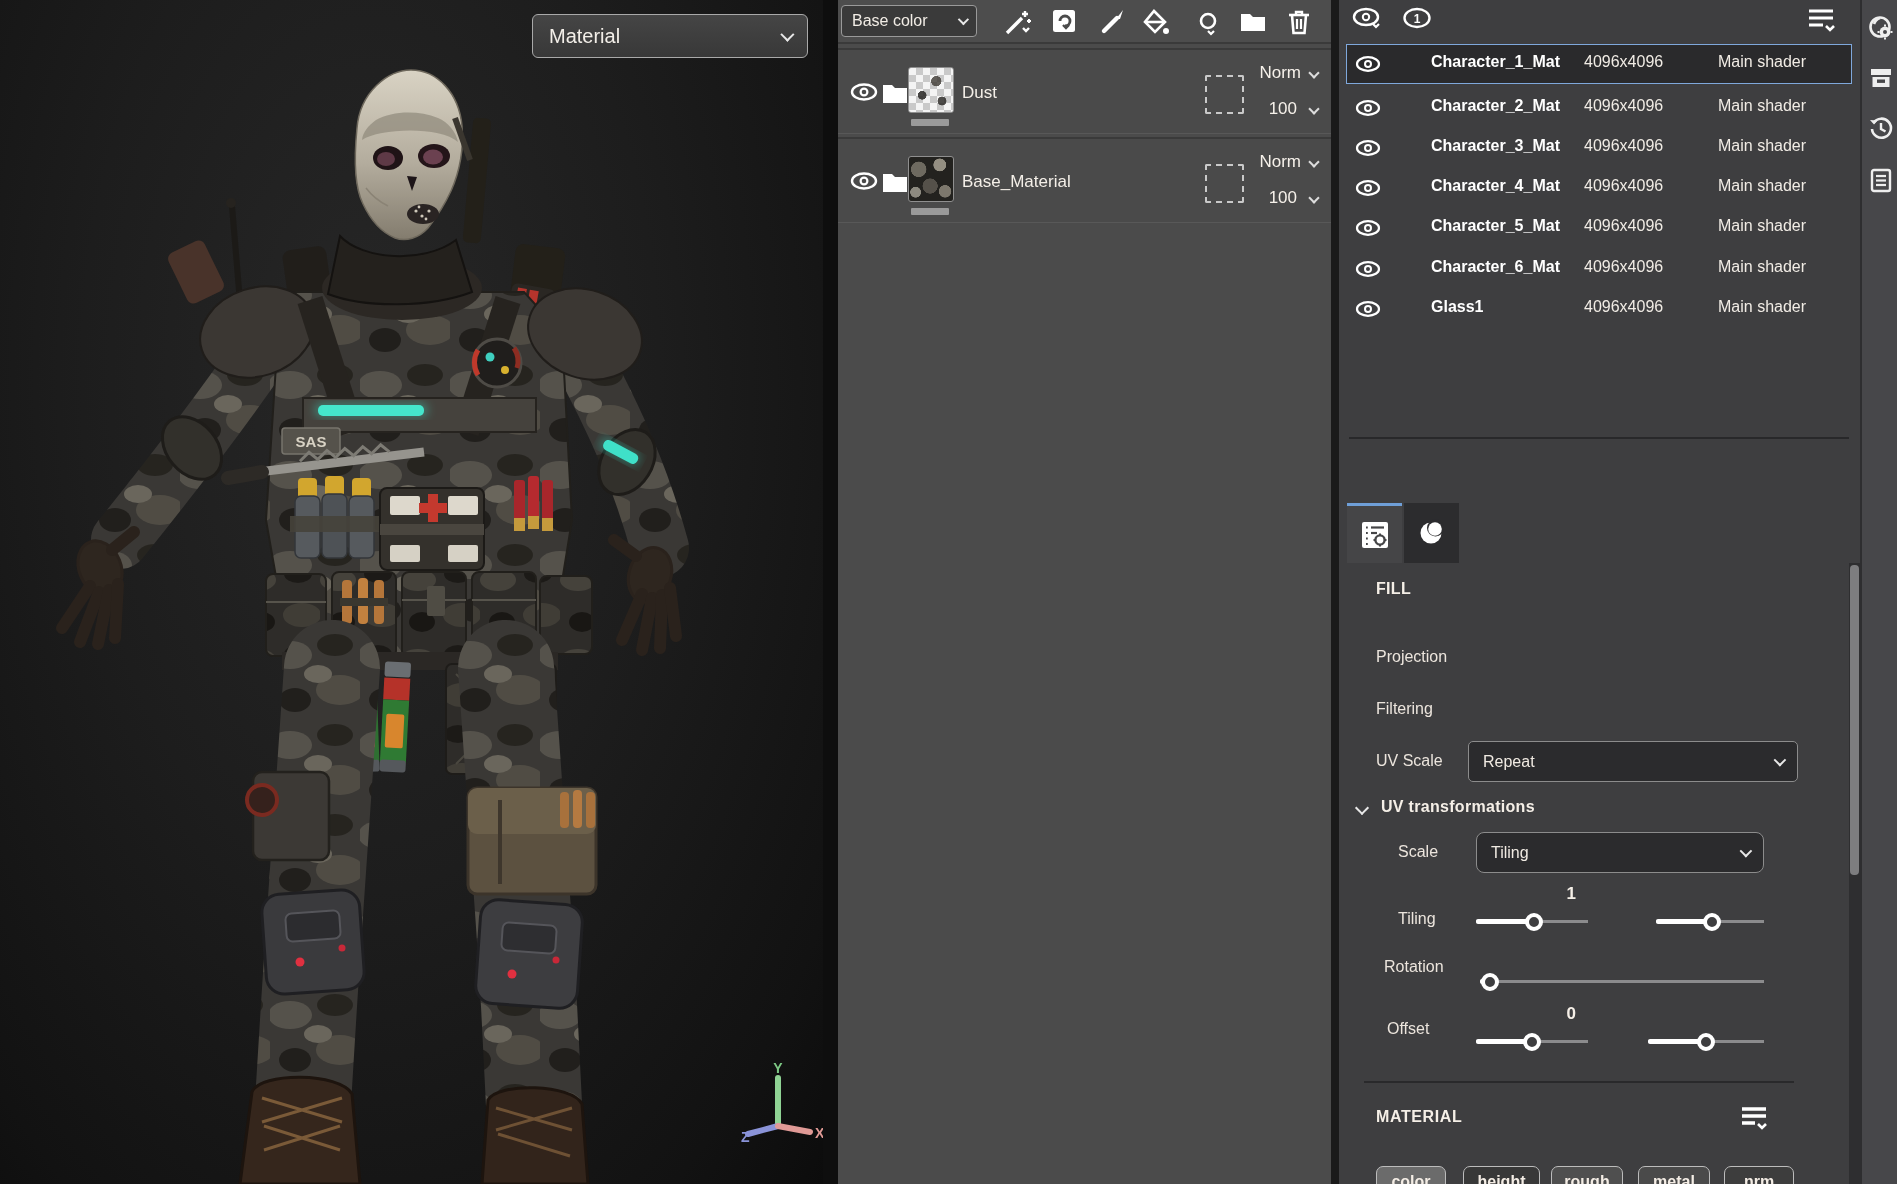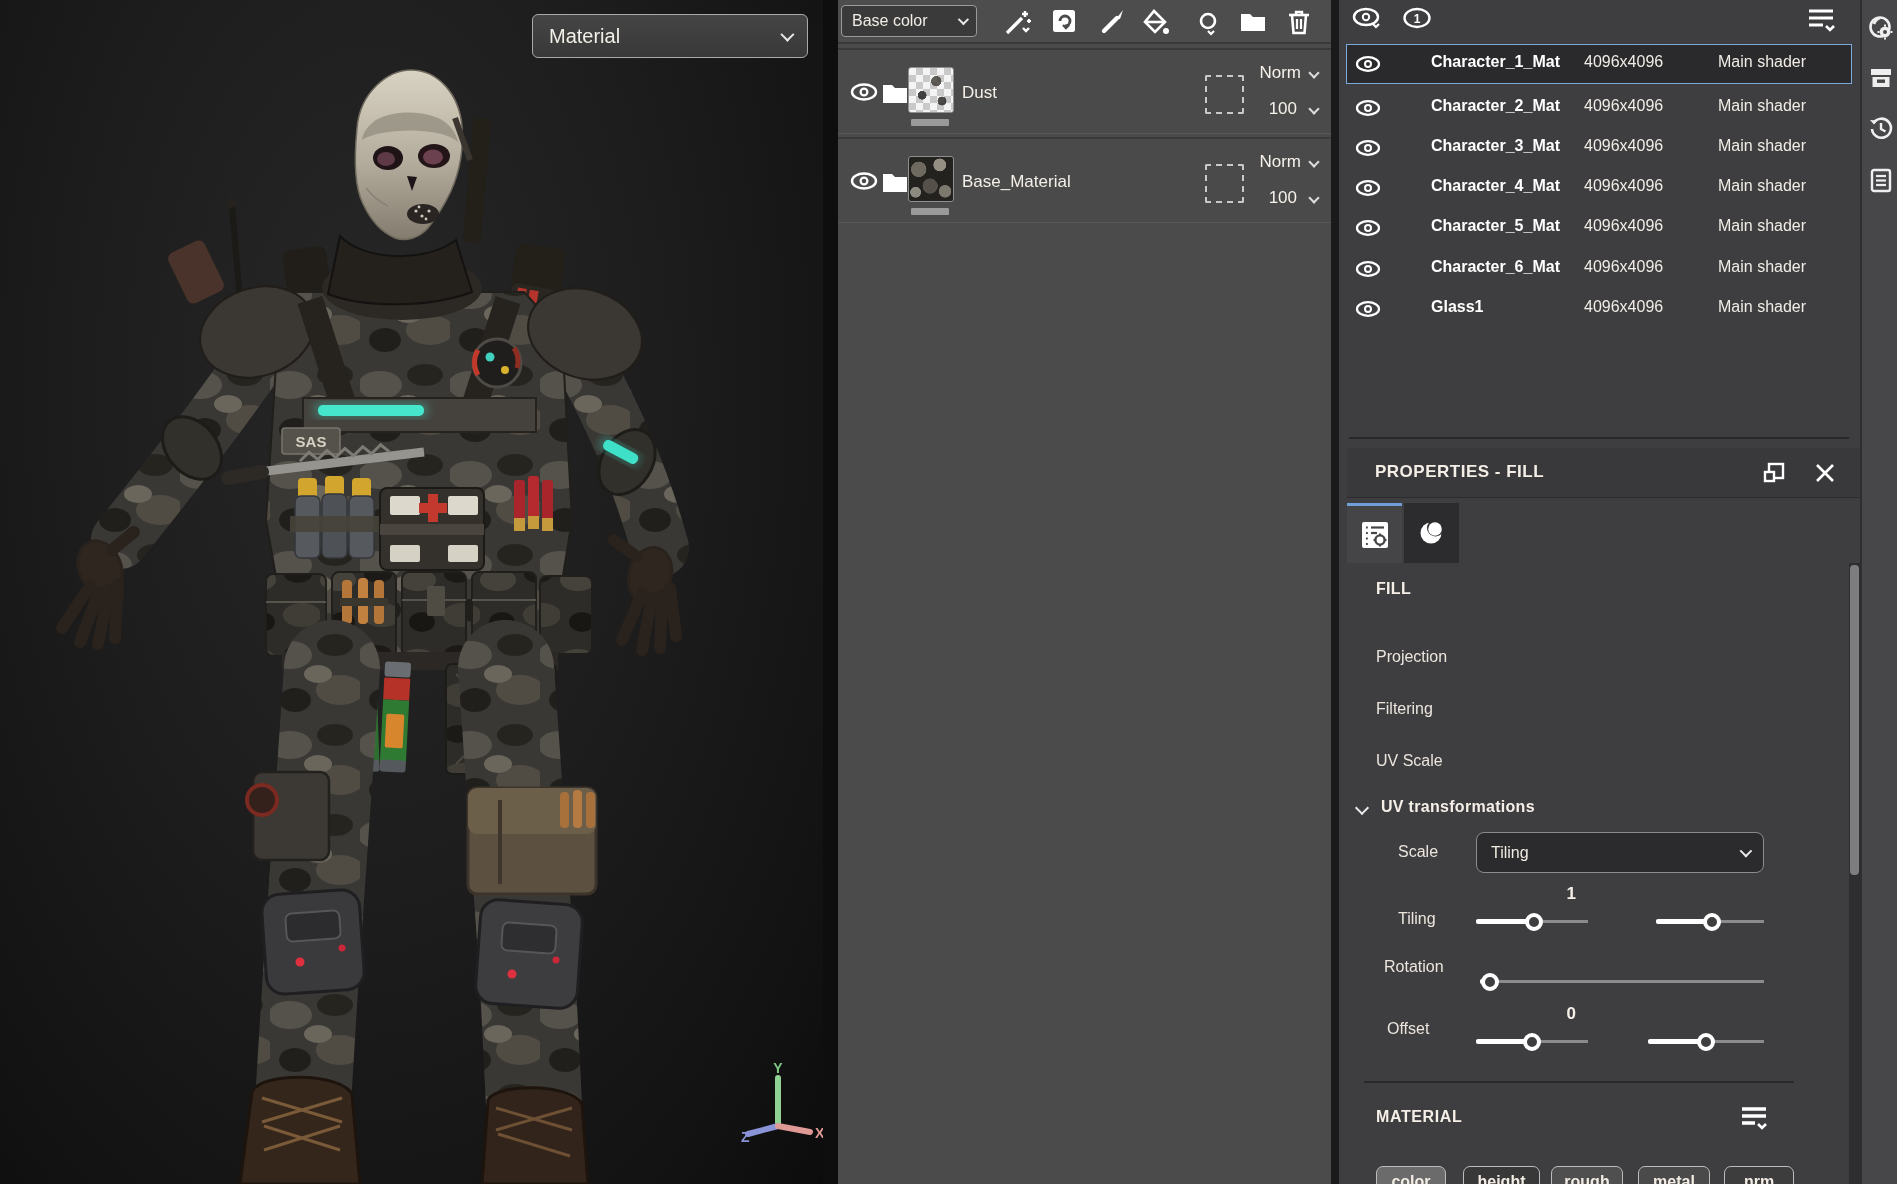--- a/index.html
+++ b/index.html
@@ -515,30 +515,20 @@
       <svg class="ts-eye" width="26" height="18" viewBox="0 0 26 18">
           <ellipse cx="13" cy="9" rx="11" ry="6.8" fill="none" stroke="#fff" stroke-width="2.2"></ellipse>
           <circle cx="13" cy="9" r="3" fill="none" stroke="#fff" stroke-width="2"></circle>
         </svg>
       <span class="ts-name">Glass1</span>
       <span class="ts-res">4096x4096</span>
       <span class="ts-shader">Main shader</span>
     </div>
     <div class="ts-divider"></div>
 
-    <div class="props-header">
-      <span class="props-title">PROPERTIES - FILL</span>
-      <svg style="position:absolute;left:415px;top:13px;cursor:pointer" width="24" height="24" viewBox="0 0 24 24">
-        <rect x="7" y="3" width="14" height="14" fill="none" stroke="#fff" stroke-width="2.4"></rect>
-        <rect x="3" y="11" width="9" height="9" fill="#39393b" stroke="#fff" stroke-width="2.4"></rect>
-      </svg>
-      <svg style="position:absolute;left:466px;top:13px;cursor:pointer" width="24" height="24" viewBox="0 0 24 24">
-        <path d="M4,4 L20,20 M20,4 L4,20" stroke="#fff" stroke-width="2.6"></path>
-      </svg>
-    </div>
 
     <div class="tab active" style="left:8px">
       <svg width="28" height="28" viewBox="0 0 28 28">
         <rect x="1" y="1" width="26" height="26" rx="2" fill="#fff"></rect>
         <g stroke="#454547" stroke-width="2.2">
           <line x1="5" y1="6.5" x2="6.8" y2="6.5"></line>
             <line x1="10" y1="6.5" x2="23" y2="6.5"></line>
           <line x1="5" y1="12" x2="6.8" y2="12"></line>
             <line x1="10" y1="12" x2="16" y2="12"></line>
           <line x1="5" y1="17.5" x2="6.8" y2="17.5"></line>
@@ -561,20 +551,24 @@
       </svg>
     </div>
 
     <span class="sec-h" style="left:37px;top:580px">FILL</span>
 
     <span class="flabel" style="top:648px">Projection</span>
 
     <span class="flabel" style="top:700px">Filtering</span>
 
     <span class="flabel" style="top:752px">UV Scale</span>
+    <div class="dd" style="left:129px;top:741px;width:330px;height:41px">
+      <span>Repeat</span>
+      <span class="chev"></span>
+    </div>
 
     <span class="uvt-chev"></span>
     <span class="sec-h" style="left:42px;top:798px">UV transformations</span>
 
     <span class="flabel" style="left:59px;top:843px">Scale</span>
     <div class="dd" style="left:137px;top:832px;width:288px;height:41px;border-radius:8px">
       <span>Tiling</span>
       <span class="chev"></span>
     </div>
 

